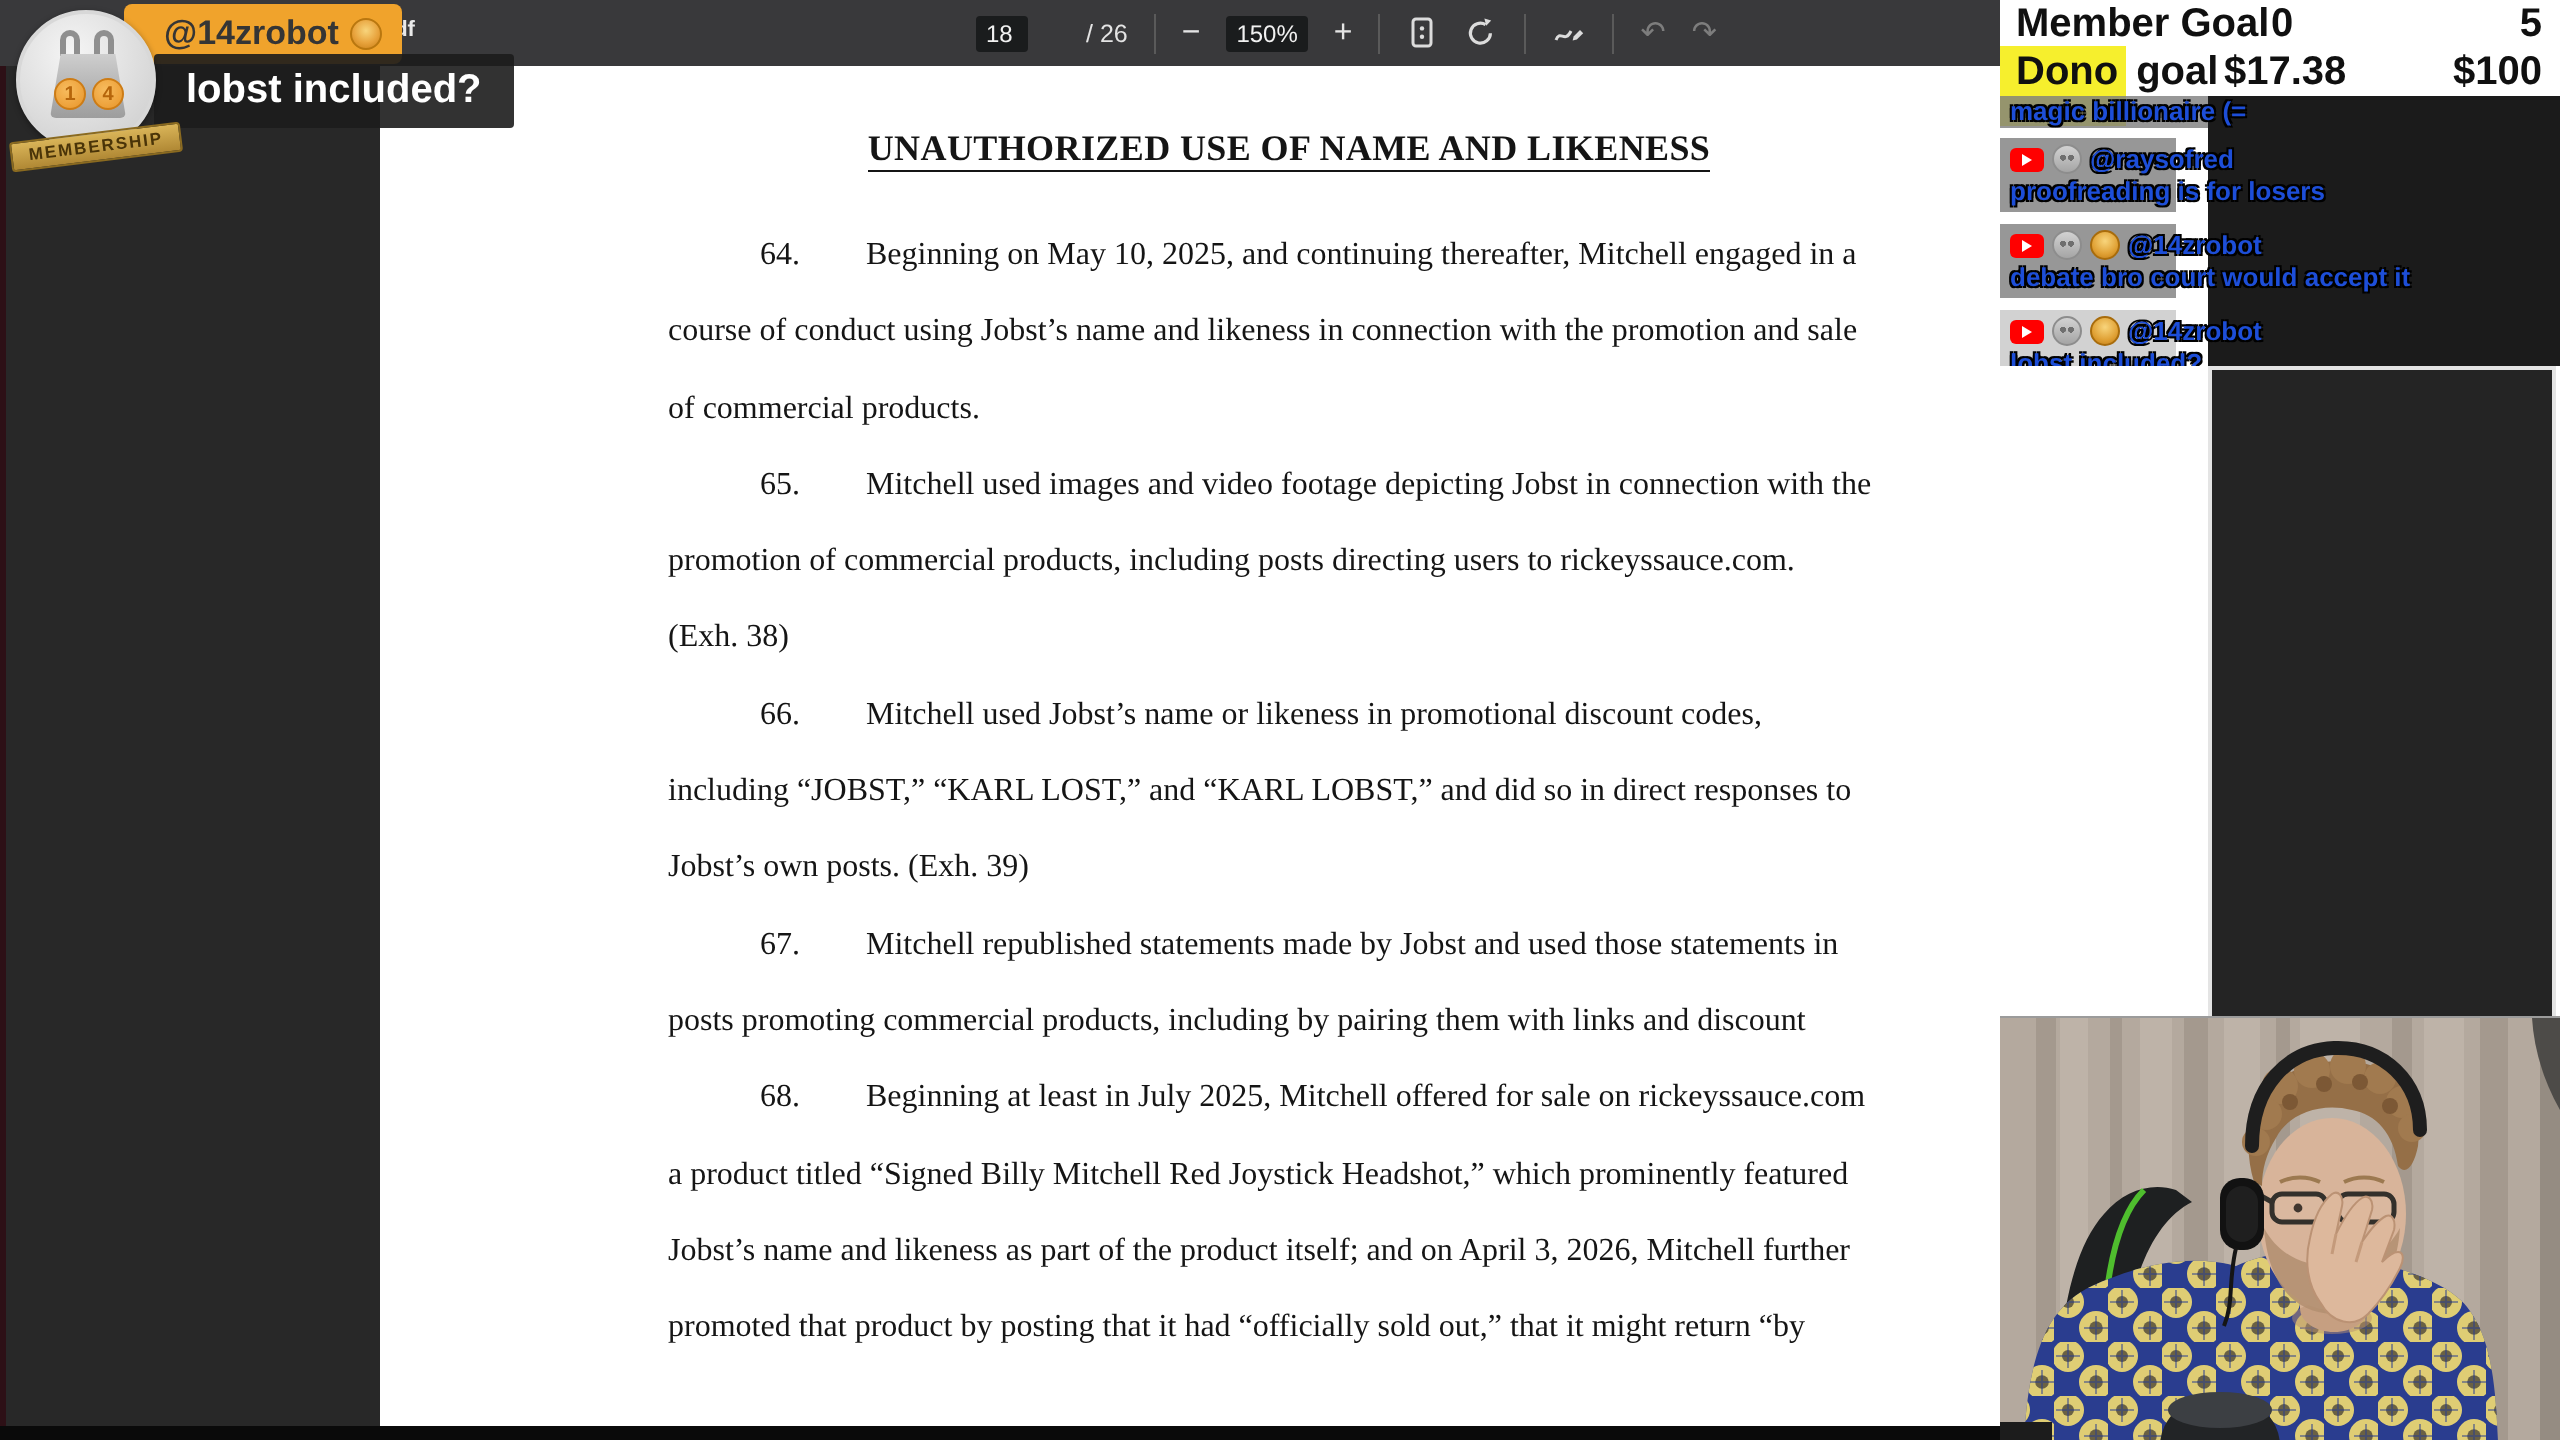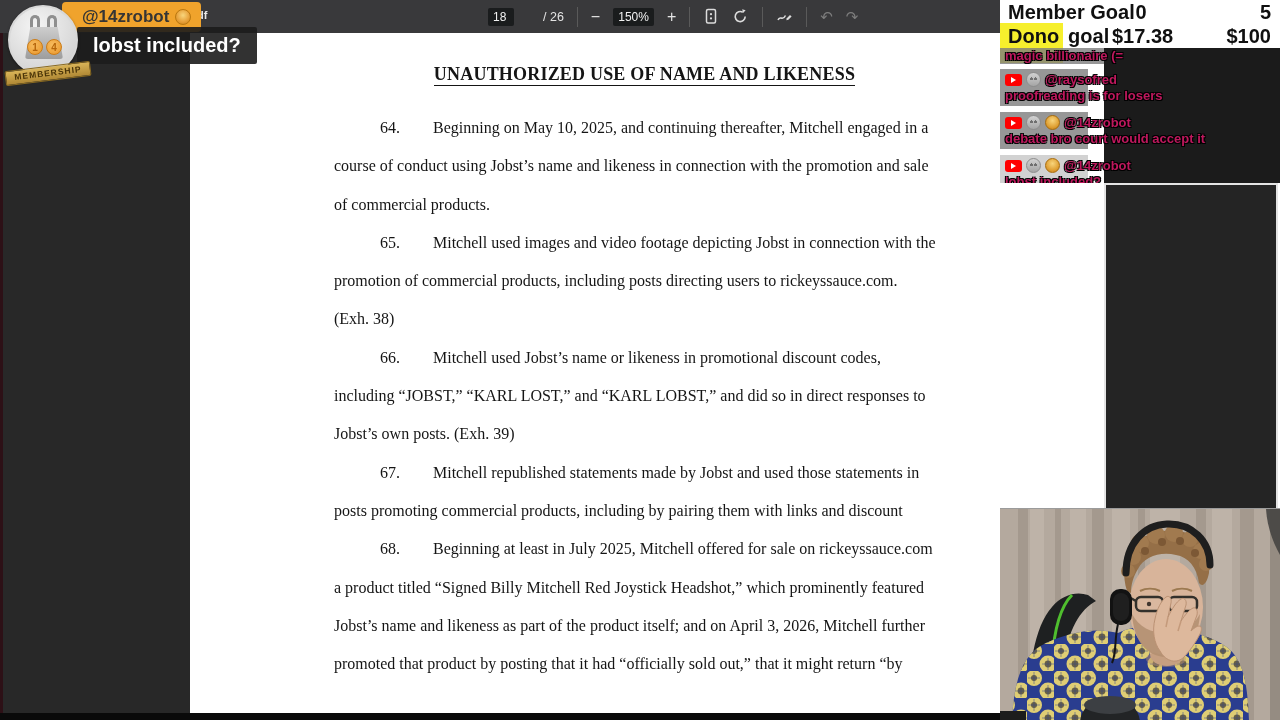--- a/index.html
+++ b/index.html
@@ -72,21 +72,21 @@
   .goal-current { width:58px; text-align:center; }
   .goal-target { flex:1; text-align:right; padding-right:9px; }
 
   .chat-zone { position:absolute; left:0; top:48px; width:280px; height:135px; overflow:hidden; }
   .chat-black { position:absolute; left:104px; top:0; right:0; bottom:0; background:#1b1b1b; }
   .chat-stack { position:relative; }
   .chat-tail { width:104px; background:rgba(125,125,125,.8); height:16px; margin-bottom:5px; }
   .chat-msg { width:88px; background:rgba(125,125,125,.8); margin-bottom:6px; padding:2px 0 2px 5px; }
   .chat-msg.highlight { background:rgba(208,208,208,.95); }
   .chat-userrow { display:flex; align-items:center; gap:4px; height:17px; }
-  .chat-text, .chat-tail, .chat-user { font-size:13px; font-weight:bold; color:#be185d; white-space:nowrap;
+  .chat-text, .chat-tail, .chat-user { font-size:13px; font-weight:bold; color:#1d4ed8; white-space:nowrap;
       text-shadow:-1px -1px 0 #000, 1px -1px 0 #000, -1px 1px 0 #000, 1px 1px 0 #000; }
   .chat-tail { line-height:16px; padding-left:5px; }
   .chat-text { height:16px; line-height:15px;text-align:center; }
   .yt-icon { width:17px; height:12px; background:#f00; border-radius:3px; position:relative; flex:0 0 auto; }
   .yt-icon::after { content:""; position:absolute; left:6px; top:3px; border-left:5px solid #fff;
                     border-top:3px solid transparent; border-bottom:3px solid transparent; }
   .chat-avatar { width:15px; height:15px; border-radius:50%; flex:0 0 auto;
       background:radial-gradient(circle at 35% 45%, #6f6f6f 13%, rgba(0,0,0,0) 14%),
                  radial-gradient(circle at 65% 45%, #6f6f6f 13%, rgba(0,0,0,0) 14%),
                  linear-gradient(#d2d2d2,#a5a5a5); border:1px solid #8d8d8d; }

